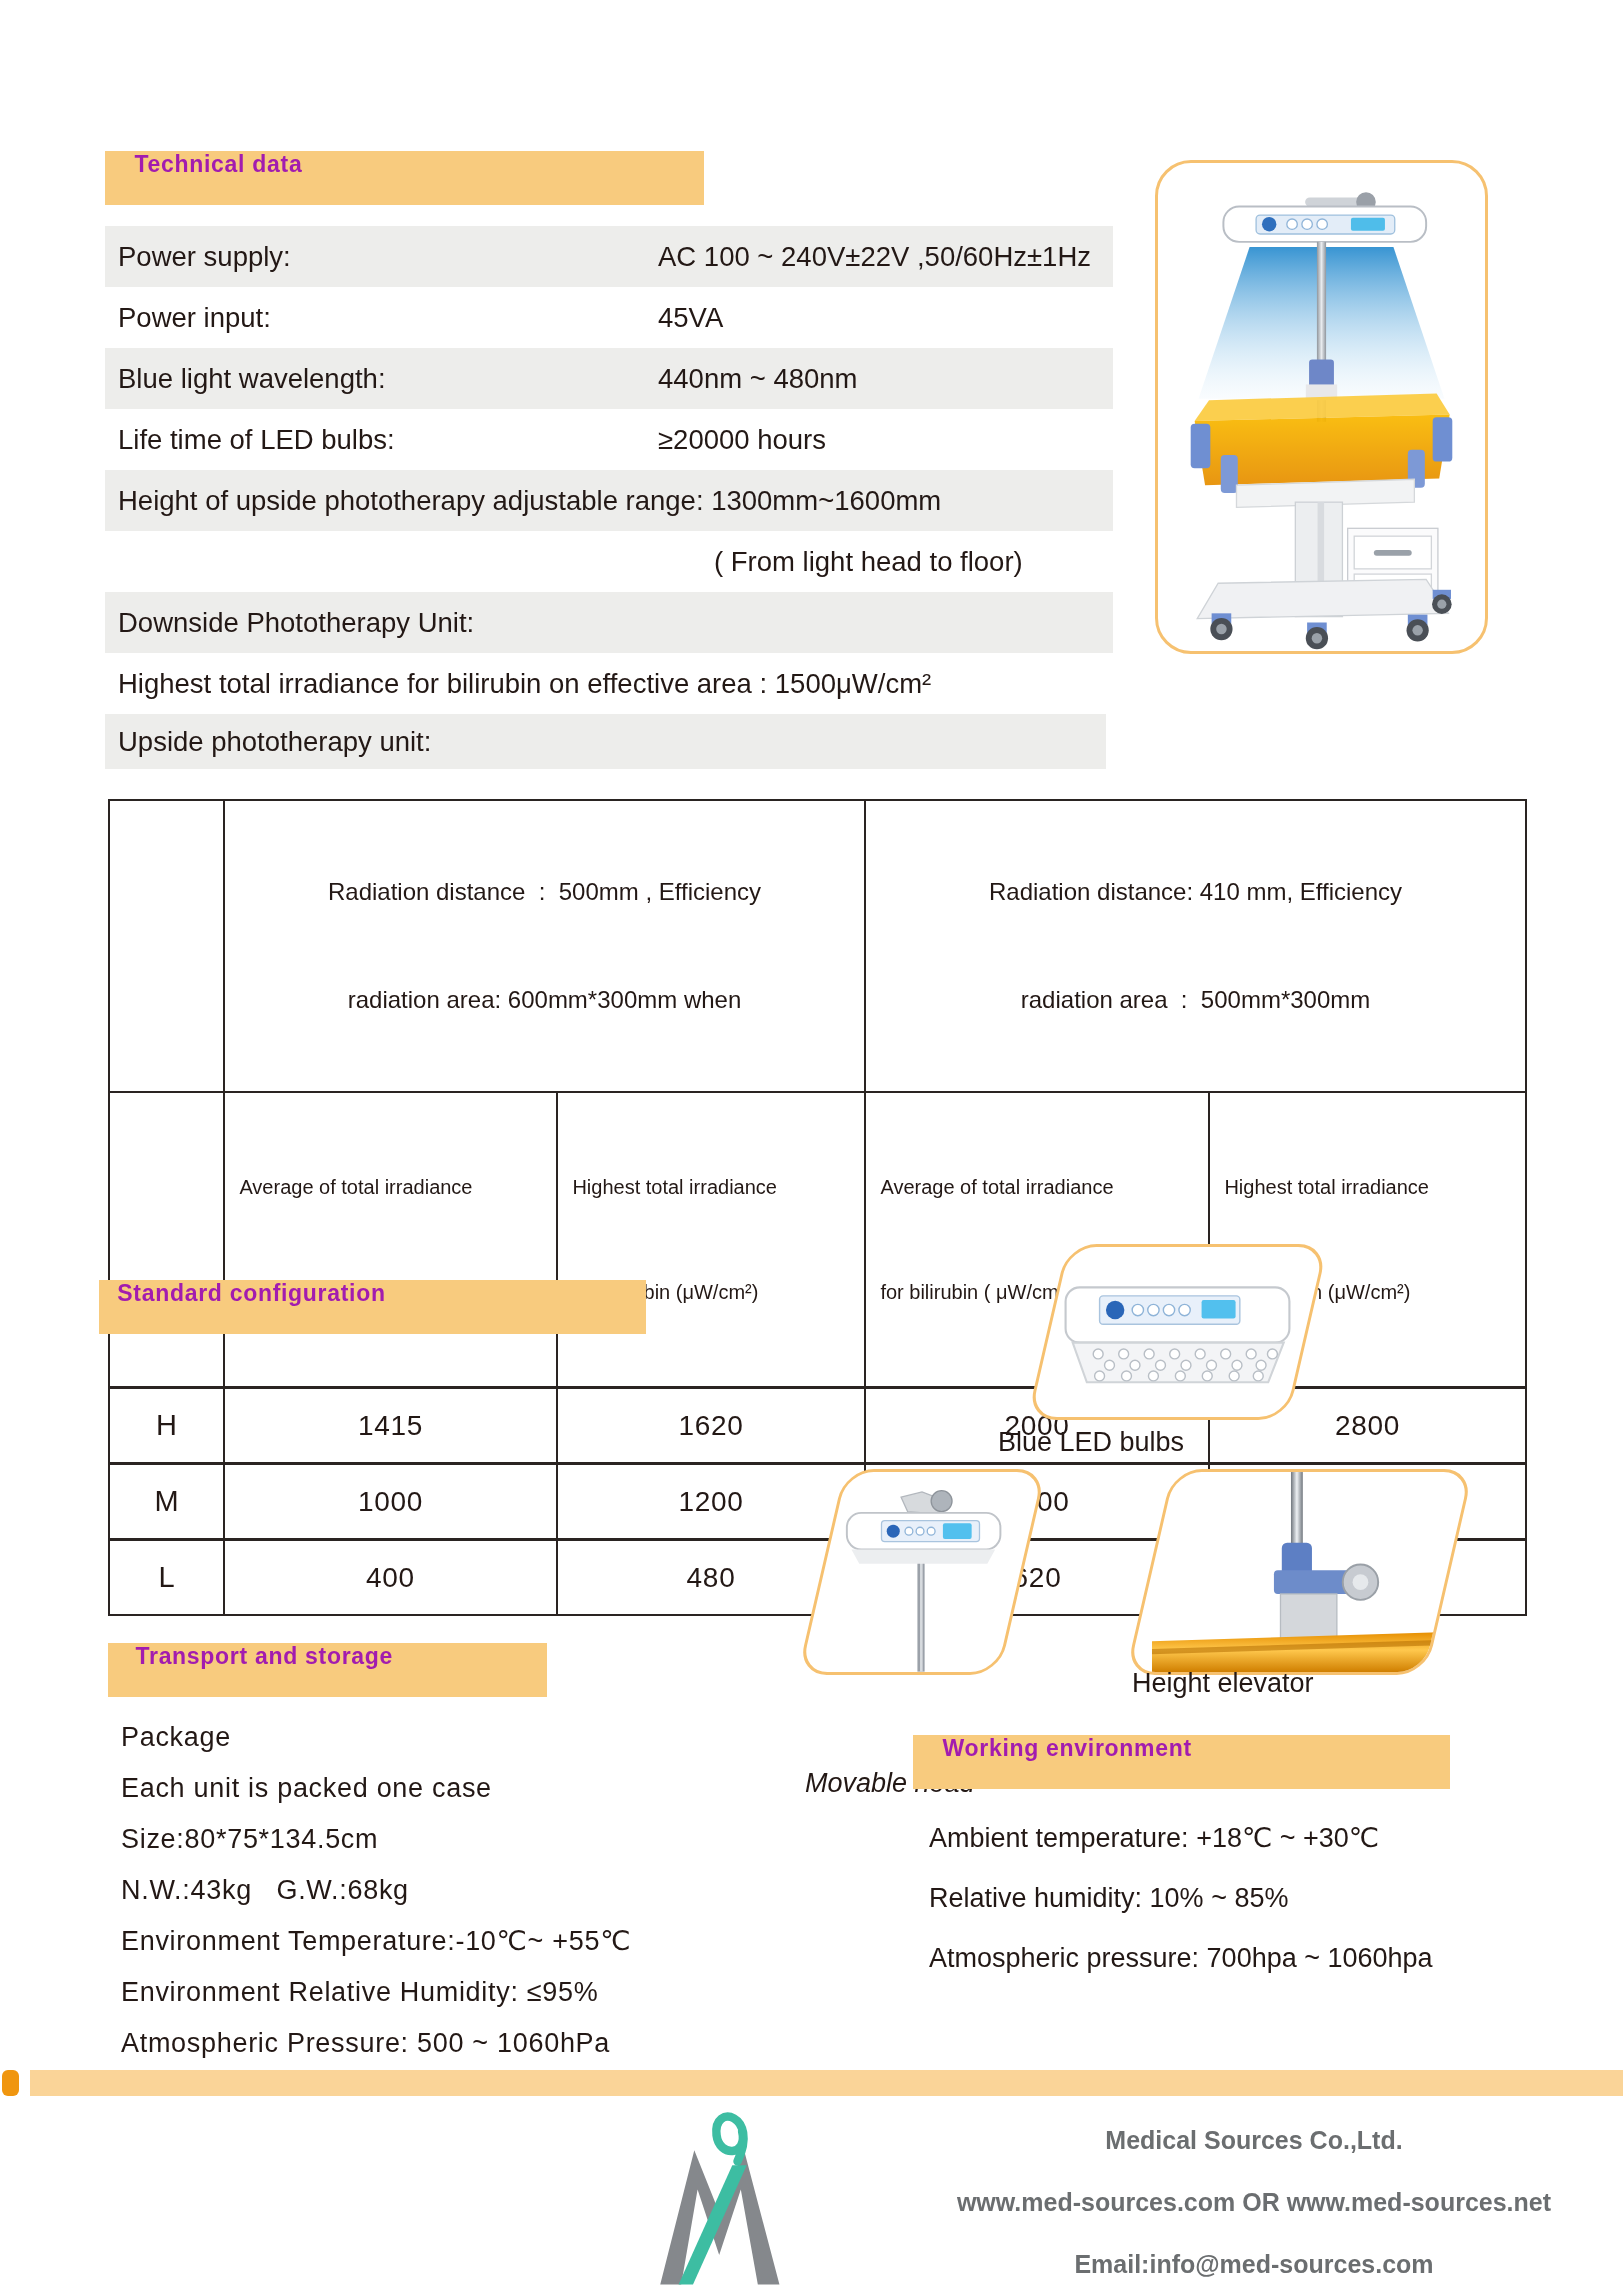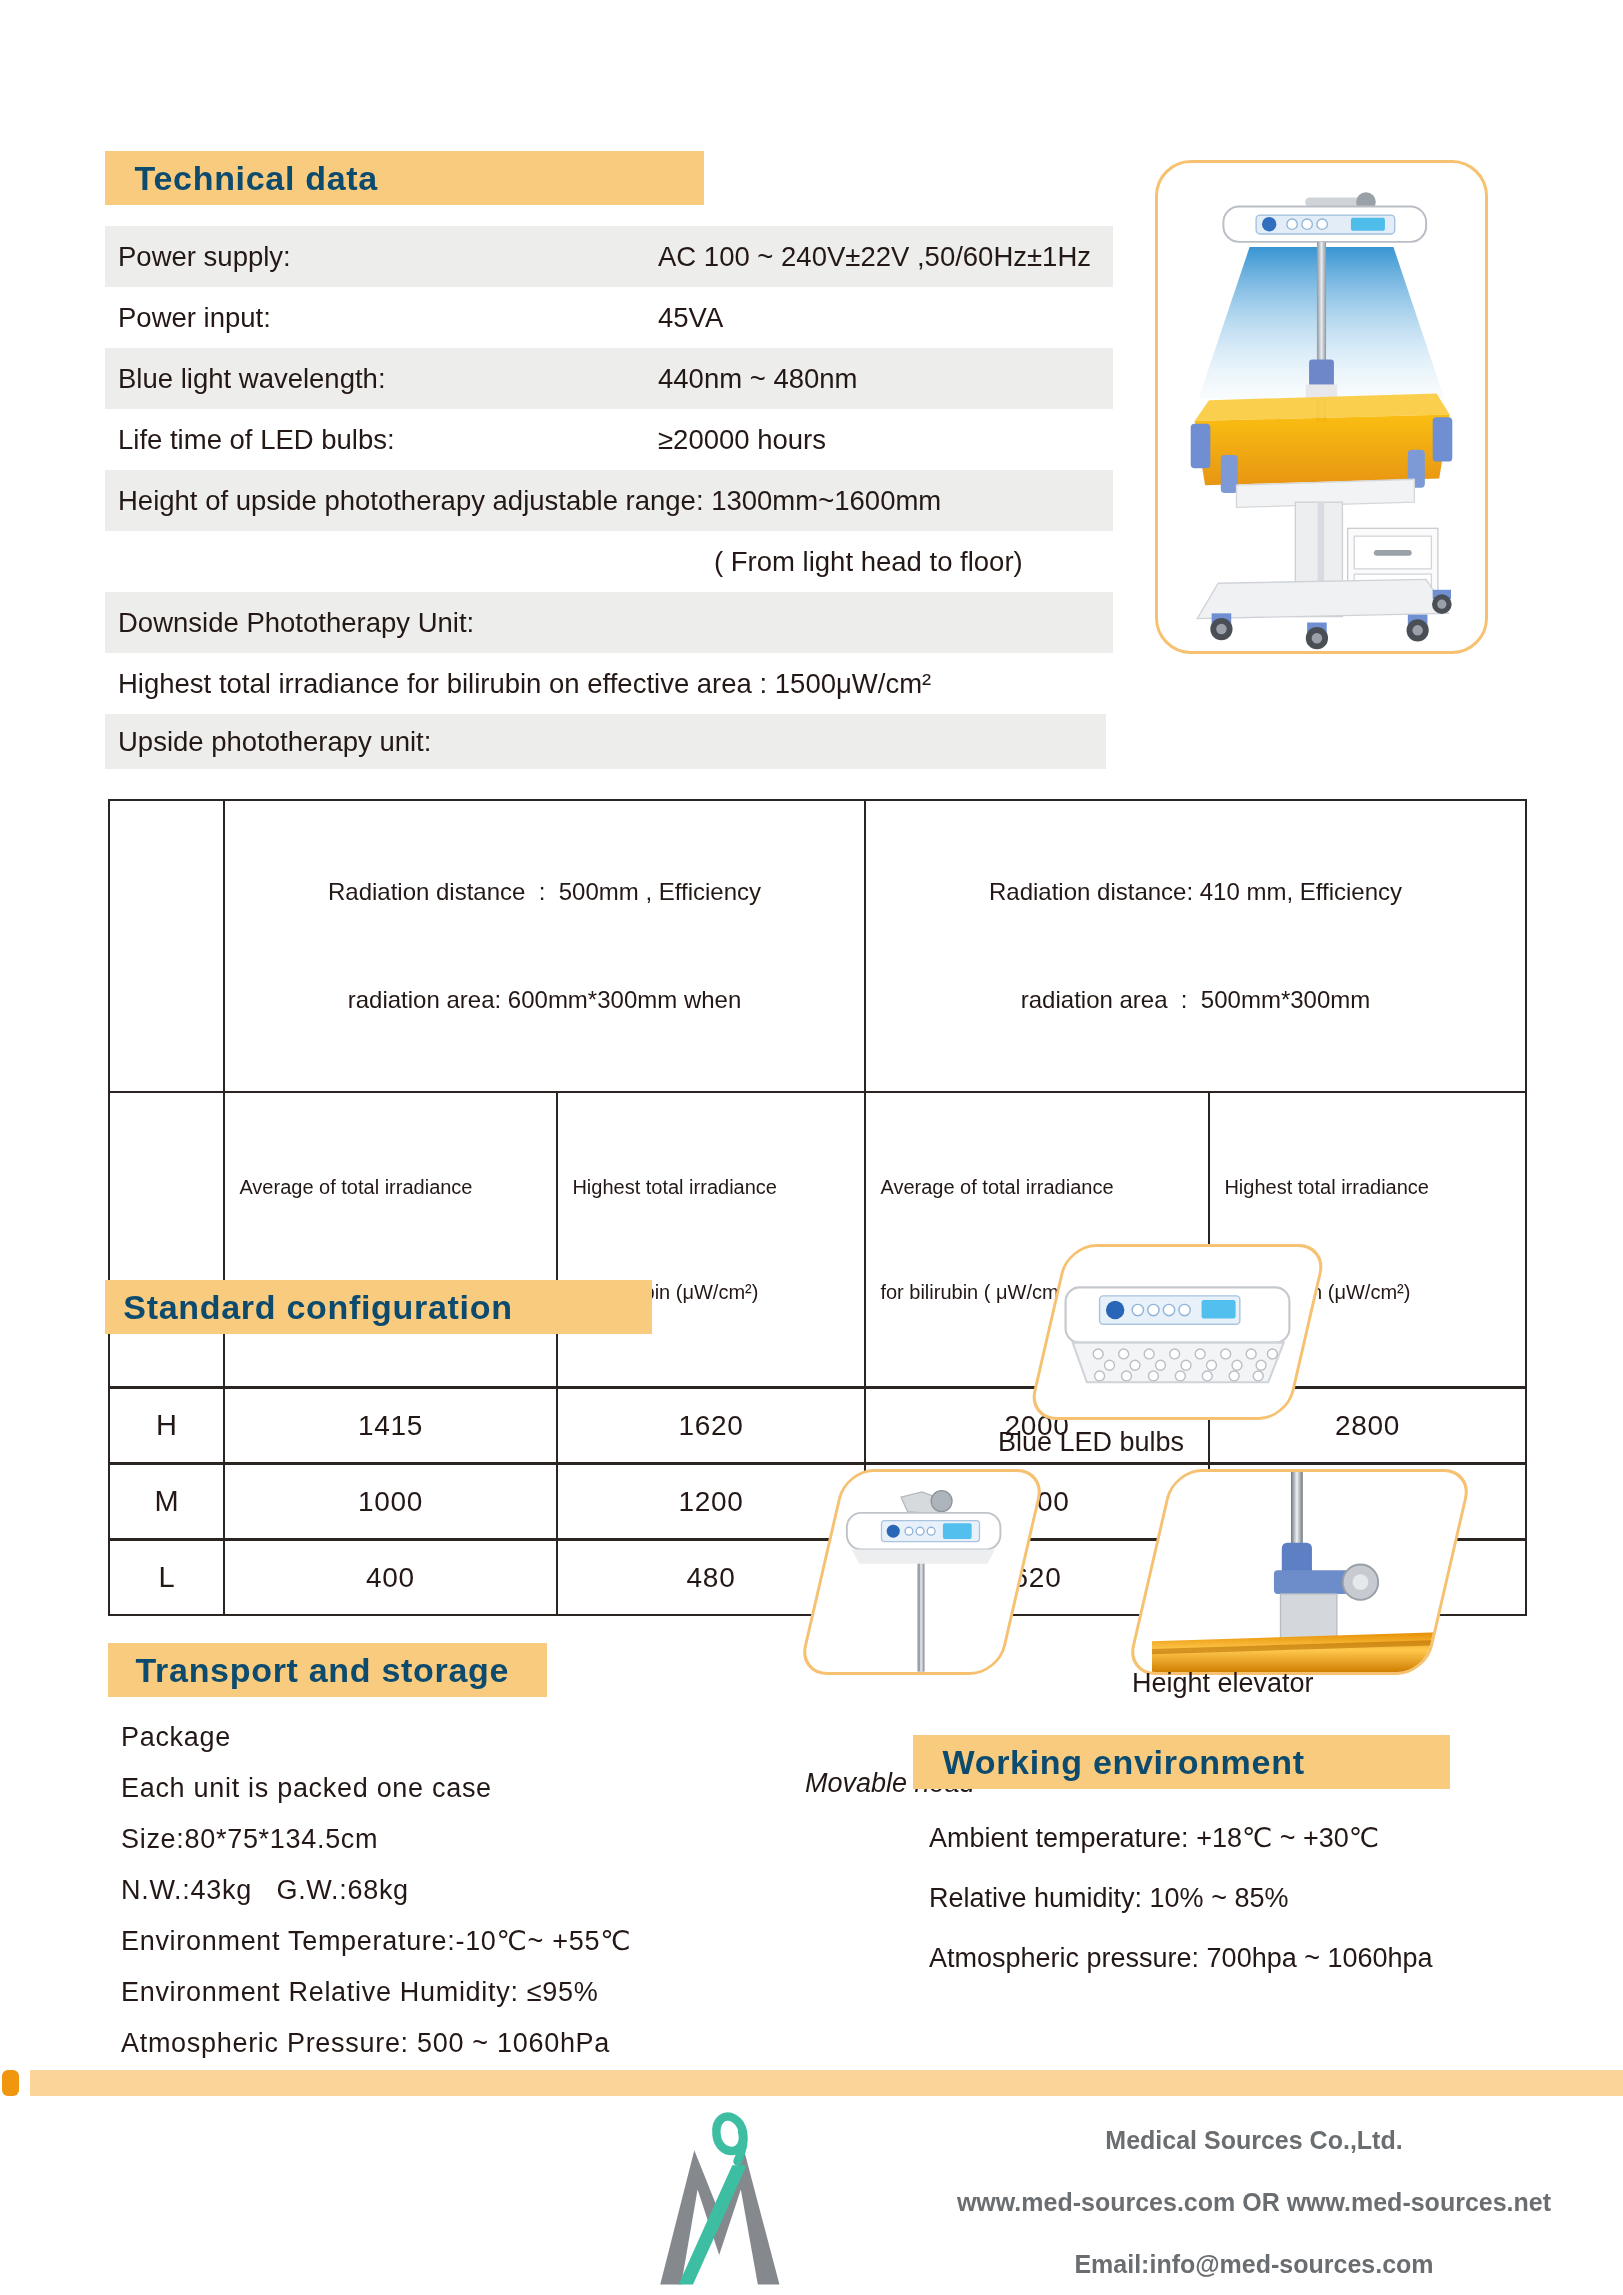--- a/index.html
+++ b/index.html
@@ -2,22 +2,22 @@
 <html style="font-size:10.5px"><head>
 <meta charset="utf-8">
 <style>
   html,body{margin:0;padding:0;background:#ffffff;}
   .page{
     position:relative;width:1623px;height:2295px;background:#ffffff;overflow:hidden;
     font-family:"Liberation Sans","DejaVu Sans",sans-serif;color:#231815;
   }
   .abs{position:absolute;}
   .bar{
-    background:#F8CB7E;color:#0c4a6e;font-weight:bold;font-size:34px;
-    display:flex;align-items:center;height:54px;letter-spacing:0.7px;
+    background:#F8CB7E;color:#a21caf;font-weight:bold;font-size:23px;
+    display:flex;align-items:flex-start;height:54px;letter-spacing:0.7px;
   }
   
   .specs{position:absolute;left:105px;top:226px;width:1008px;display:flex;flex-direction:column;}
   .spec{position:relative;height:61px;display:flex;align-items:center;font-size:27.5px;}
   .spec.shaded{background:#EDEDEB;}
   .spec .lbl{padding-left:13px;}
   .spec .val{position:absolute;left:553px;}
   .spec .note{padding-left:609px;}
   .spec.last{height:55px;}
   
@@ -205,21 +205,21 @@
     <tr class="thick">
       <td class="lab">L</td>
       <td class="num">400</td>
       <td class="num">480</td>
       <td class="num">620</td>
       <td class="num">800</td>
     </tr>
   </tbody>
     </table>
 
-  <div class="bar abs" style="left:105px;top:1280px;width:547px;padding-left:18.3px;box-sizing:border-box;">
+  <div class="bar abs" style="left:99px;top:1280px;width:547px;padding-left:18.3px;box-sizing:border-box;">
     <span>Standard configuration</span>
   </div>
 
   <div class="thumb" style="left:1047px;top:1244px;width:255px;height:170px;">
     <div class="inner">
       <svg viewBox="0 0 360 230" width="255" height="170">
         <rect x="22" y="52" width="316" height="78" rx="20" fill="#ffffff" stroke="#c5c9ce" stroke-width="3"></rect>
         <rect x="70" y="64" width="198" height="40" rx="5" fill="#e8f0fa" stroke="#a9c4de" stroke-width="2"></rect>
         <circle cx="92" cy="84" r="13" fill="#2a66b8"></circle>
         <circle cx="124" cy="84" r="8" fill="#fff" stroke="#8fb4d8" stroke-width="2"></circle>

